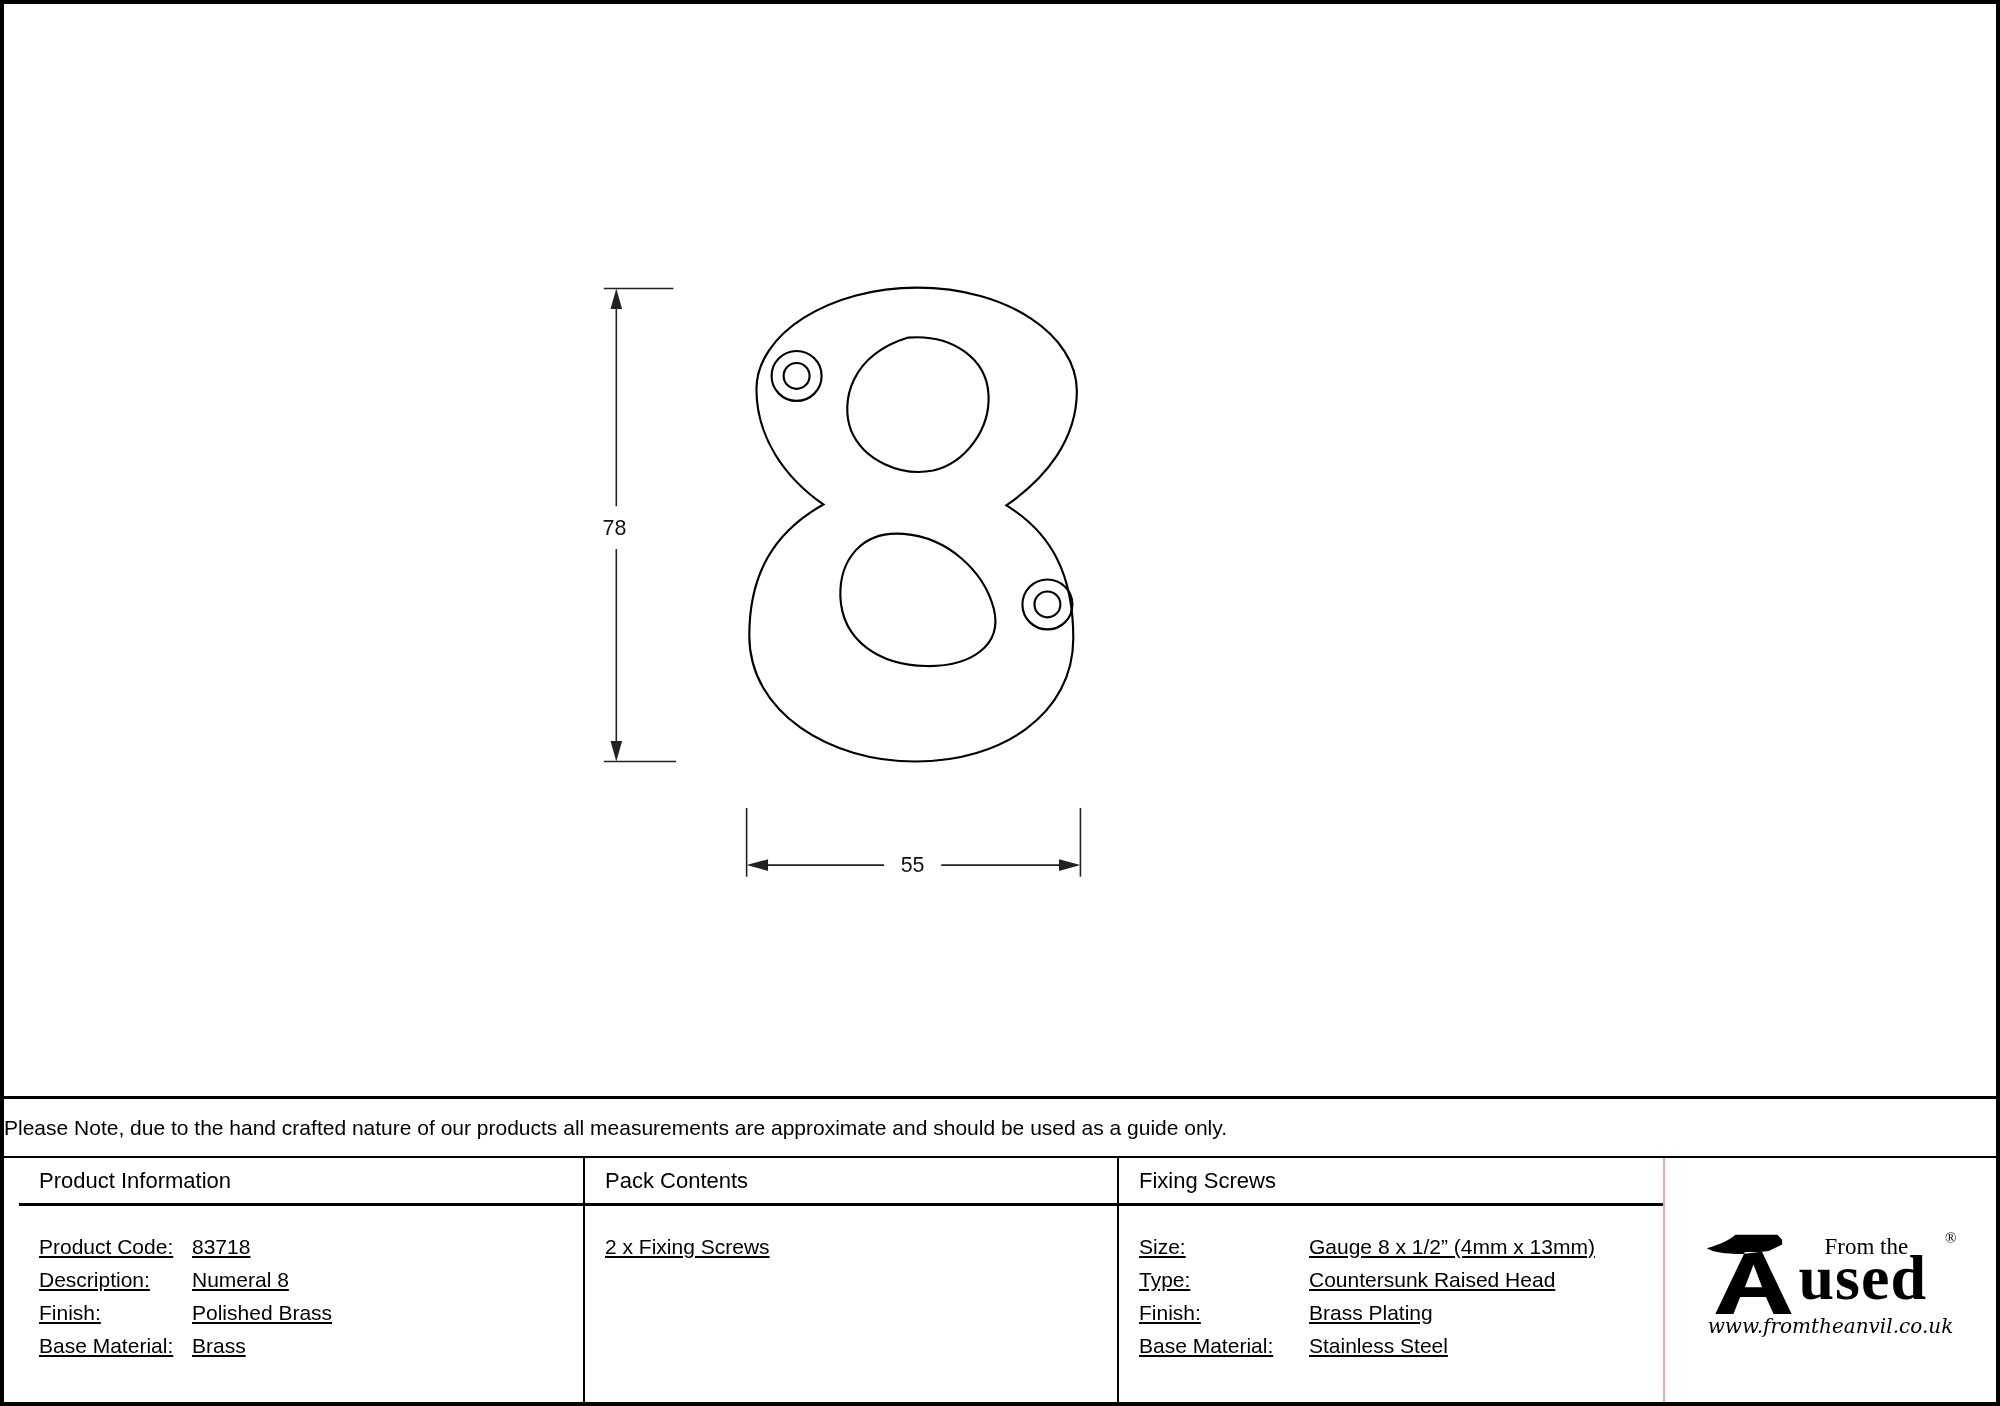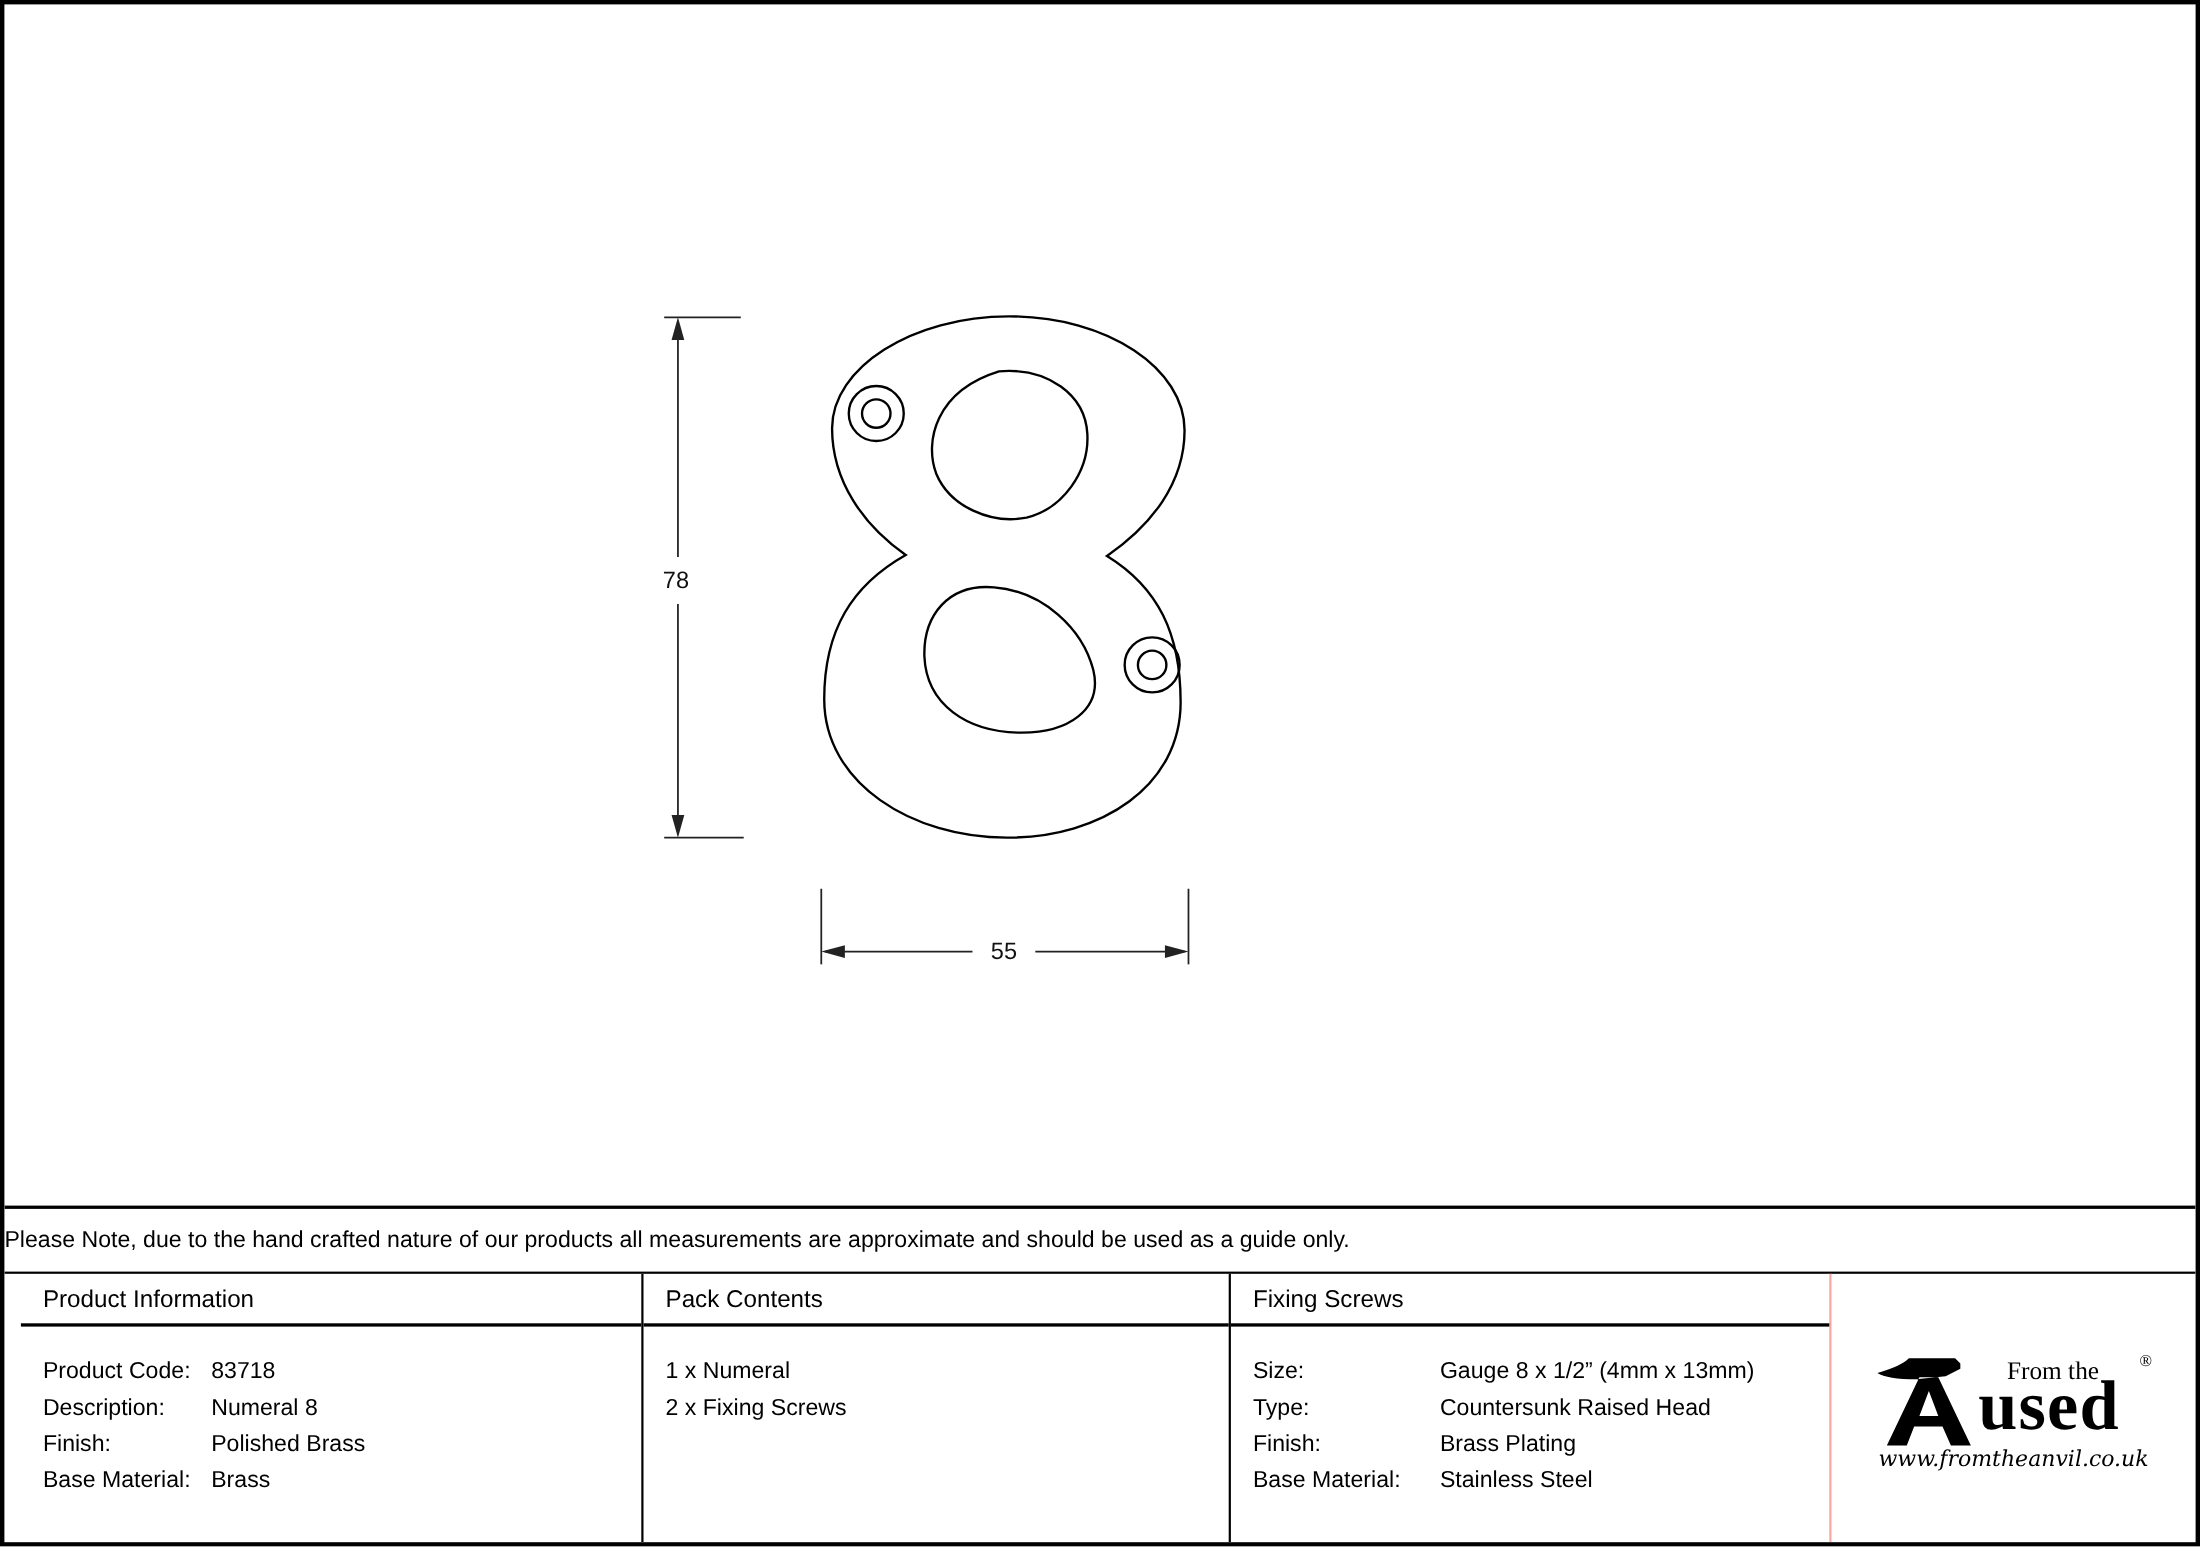--- a/index.html
+++ b/index.html
@@ -21,21 +21,21 @@
   .col { box-sizing:border-box; display:flex; flex-direction:column; }
   .col-product { width:566px; border-right:2px solid #000; }
   .col-pack    { width:534px; border-right:2px solid #000; }
   .col-fixing  { width:546px; border-right:2px solid #fca5a5; }
   .col-logo    { flex:1 1 auto; position:relative; }
   .col-header {
     height:48px; box-sizing:border-box; flex:0 0 auto;
     border-bottom:3px solid #000; display:flex; align-items:center;
     padding-left:20px; font-size:22px;
   }
-  .col-body { padding:24px 12px 0 20px; }
+  .col-body { padding:24px 12px 0 20px;text-decoration:underline; }
   .kv { display:flex; height:33px; align-items:center; font-size:21px; }
   .kv .k { flex:0 0 153px; }
   .col-fixing .kv .k { flex:0 0 170px; }
   .pack-line { height:33px; display:flex; align-items:center; font-size:21px; }
 
   
   .logo-box { position:absolute; left:50%; top:calc(50% + 6px); transform:translate(-50%,-50%); width:252px; height:108px; }
   .anvil-icon { position:absolute; left:0; top:0; width:97px; height:84px; }
   .logo-from-the { position:absolute; left:120px; top:2px; font-family:"Liberation Serif", serif; font-size:23px; white-space:nowrap; }
   .logo-brand { position:absolute; left:94px; top:14px; font-family:"Liberation Serif", serif; font-weight:700; font-size:64px; line-height:1; letter-spacing:1px; }
@@ -130,21 +130,20 @@
           <div class="kv">
             <span class="k">Base Material:</span>
             <span class="v">Brass</span>
           </div>
         </div>
       </div>
 
       <div class="col col-pack">
         <div class="col-header">Pack Contents</div>
         <div class="col-body">
-          <div class="pack-line">1 x Numeral</div>
           <div class="pack-line">2 x Fixing Screws</div>
         </div>
       </div>
 
       <div class="col col-fixing">
         <div class="col-header">Fixing Screws</div>
         <div class="col-body">
           <div class="kv">
             <span class="k">Size:</span>
             <span class="v">Gauge 8 x 1/2” (4mm x 13mm)</span>

